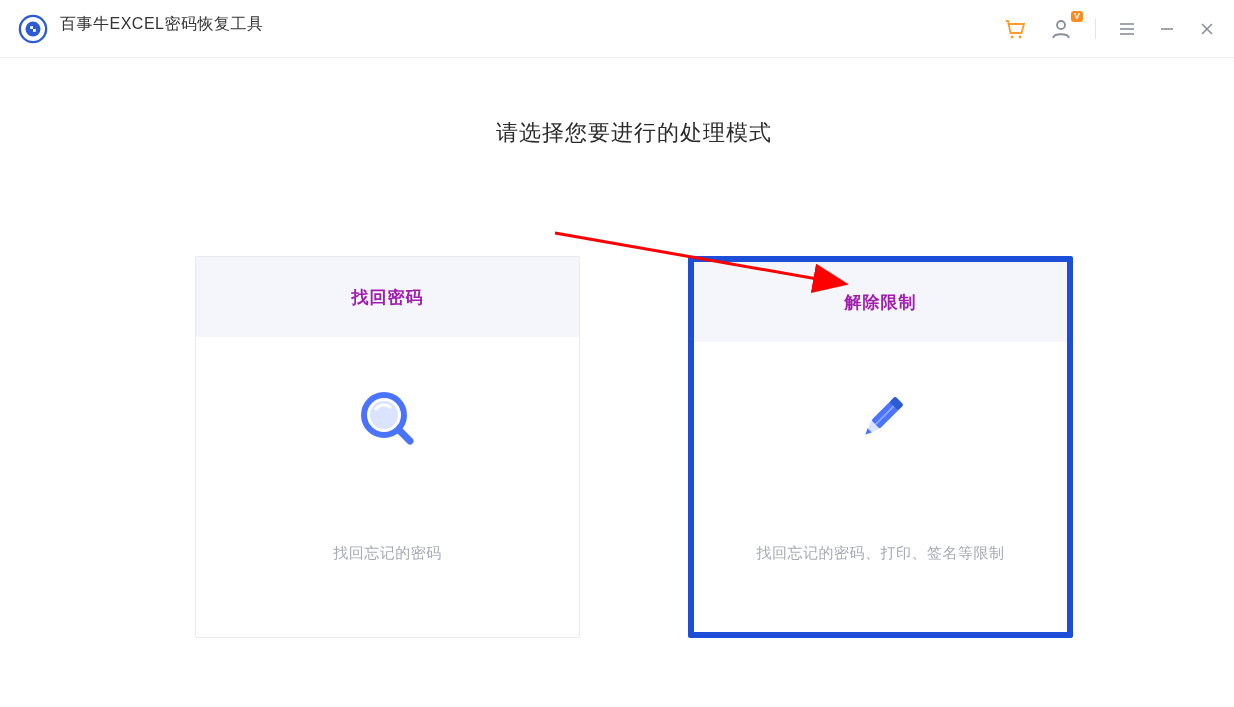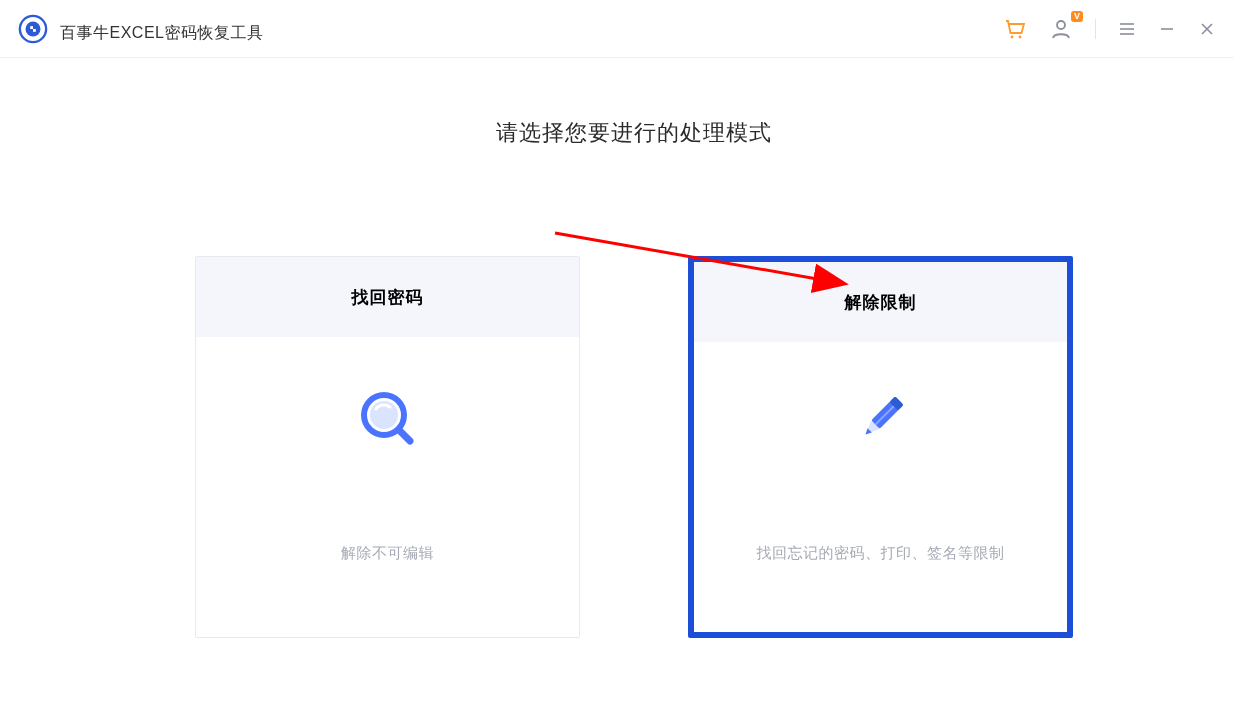--- a/index.html
+++ b/index.html
@@ -14,21 +14,21 @@
     .titlebar {
       height: 58px;
       display: flex;
       align-items: center;
       justify-content: space-between;
       padding: 0 18px 0 18px;
       border-bottom: 1px solid #eef0f4;
     }
     .titlebar-left {
       display: flex;
-      align-items: flex-end;
+      align-items: flex-start;
       gap: 12px;
     }
     .app-logo {
       width: 30px;
       height: 30px;
       display: flex;
       align-items: center;
       justify-content: center;
     }
     .app-title {
@@ -111,21 +111,21 @@
       border: 6px solid #1d4ed8;
     }
     .card-head {
       height: 80px;
       background: #f4f6fb;
       display: flex;
       align-items: center;
       justify-content: center;
       font-size: 17px;
       font-weight: 600;
-      color: #000000;
+      color: #a21caf;
       letter-spacing: 1px;
     }
     .card-body {
       flex: 1;
       display: flex;
       flex-direction: column;
       align-items: center;
       justify-content: center;
       gap: 90px;
       padding-bottom: 28px;
@@ -208,21 +208,21 @@
       <div class="card-head">找回密码</div>
       <div class="card-body">
         <div class="card-icon">
           <svg viewBox="0 0 64 64" width="64" height="64">
             <circle cx="28" cy="28" r="20" fill="none" stroke="#4a74ff" stroke-width="6"></circle>
             <circle cx="28" cy="28" r="14" fill="#dbe4ff"></circle>
             <path d="M20 22 a10 10 0 0 1 14 -2" fill="none" stroke="#fff" stroke-width="3" stroke-linecap="round"></path>
             <line x1="44" y1="44" x2="54" y2="54" stroke="#4a74ff" stroke-width="7" stroke-linecap="round"></line>
           </svg>
         </div>
-        <div class="card-desc">解除不可编辑</div>
+        <div class="card-desc">找回忘记的密码</div>
       </div>
     </div>
 
     <div class="card selected">
       <div class="card-head">解除限制</div>
       <div class="card-body">
         <div class="card-icon">
           <svg viewBox="0 0 64 64" width="64" height="64">
             <g transform="rotate(45 32 32)">
               <rect x="26" y="6" width="12" height="34" rx="2" fill="#4a74ff"></rect>

